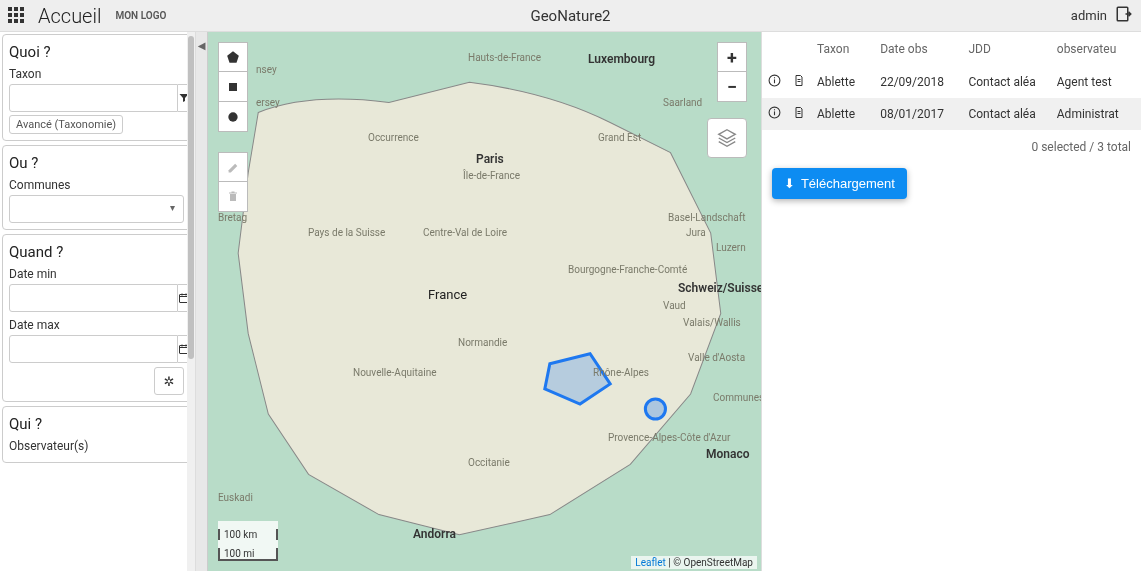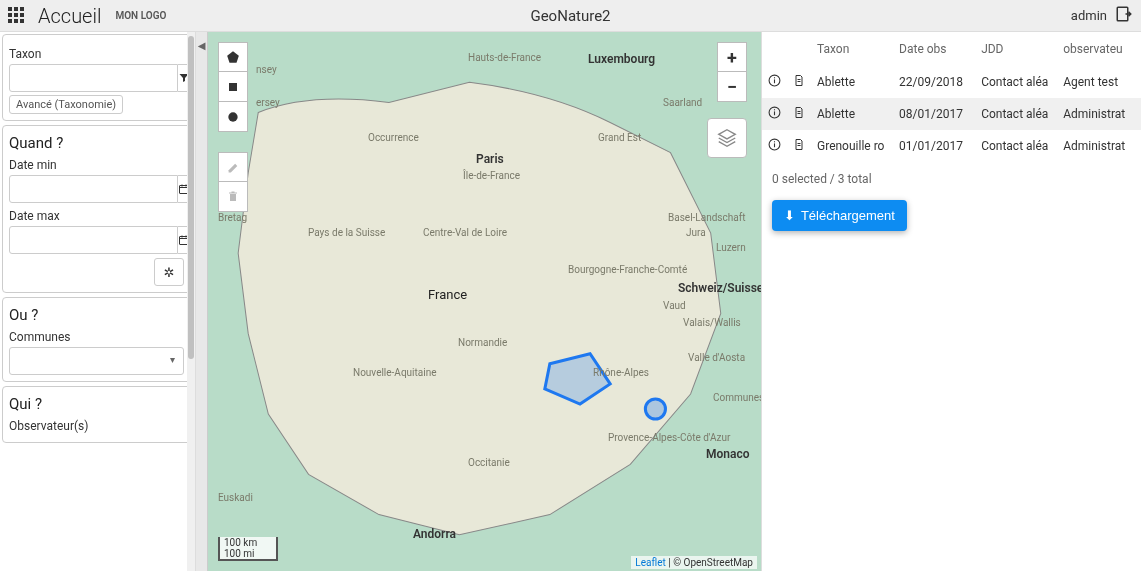--- a/index.html
+++ b/index.html
@@ -33,34 +33,34 @@
 .map-svg { position: absolute; inset: 0; }
 .tool-col { position: absolute; left: 10px; top: 10px; display: flex; flex-direction: column; gap: 0; }
 .tool-btn { width: 30px; height: 30px; background: #fff; border: 1px solid #bbb; display: flex; align-items: center; justify-content: center; cursor: pointer; }
 .tool-btn + .tool-btn { border-top: none; }
 .tool-col.second { top: 120px; }
 .zoom-col { position: absolute; right: 14px; top: 10px; }
 .zoom-btn { width: 30px; height: 30px; background: #fff; border: 1px solid #bbb; font-size: 18px; font-weight: bold; display: flex; align-items: center; justify-content: center; cursor: pointer; }
 .zoom-btn + .zoom-btn { border-top: none; }
 .layers-btn { position: absolute; right: 14px; top: 86px; width: 40px; height: 40px; background: #fff; border: 1px solid #bbb; border-radius: 4px; display: flex; align-items: center; justify-content: center; cursor: pointer; }
 .scale { position: absolute; left: 10px; bottom: 10px; background: rgba(255,255,255,0.8); font-size: 10px; }
-.scale div { border: 2px solid #555; border-top: none; padding: 0 4px; min-width: 60px; }
+.scale div { border: 2px solid #555; border-top: none; padding: 0 4px; min-width: 60px; margin-top: 8px; }
 .scale div:first-child { border-bottom: none; }
 .attrib { position: absolute; right: 4px; bottom: 2px; font-size: 10px; background: rgba(255,255,255,0.7); padding: 1px 4px; }
 .attrib a { color: #0078d7; text-decoration: none; }
 .map-label { position: absolute; font-size: 10px; color: #7a7a6a; pointer-events: none; white-space: nowrap; }
 .map-label.city { font-size: 12px; color: #333; font-weight: 600; }
 .map-label.country { font-size: 13px; color: #222; font-weight: 400; }
 .right-pane { width: 380px; background: #fff; border-left: 1px solid #ddd; display: flex; flex-direction: column; }
 table { width: 100%; border-collapse: collapse; font-size: 12px; }
 thead th { font-weight: 400; color: #666; padding: 10px 6px; text-align: left; white-space: nowrap; }
 tbody td { padding: 8px 6px; white-space: nowrap; overflow: hidden; text-overflow: ellipsis; max-width: 70px; }
 tbody tr:nth-child(even) { background: #f0f0f0; }
 .icon-cell { width: 20px; text-align: center; cursor: pointer; }
-.status-row { padding: 10px; font-size: 12px; color: #666; }
+.status-row { padding: 10px; font-size: 12px; color: #666; text-align: right; }
 .dl-btn { margin: 4px 10px; background: #0d8cf2; color: #fff; border: none; border-radius: 4px; padding: 8px 12px; font-size: 13px; cursor: pointer; display: inline-flex; align-items: center; gap: 6px; box-shadow: 0 2px 6px rgba(0,0,0,0.3); }
 </style>
 </head>
 <body>
 
 <div class="topbar">
   <div class="apps-icon">
       <span></span>
       <span></span>
       <span></span>
@@ -81,30 +81,36 @@
           <rect x="3" y="3" width="14" height="18" rx="1"></rect>
           <path d="M14 12h7m-3-3l3 3-3 3"></path>
         </svg>
     </span>
   </div>
 </div>
 
 <div class="main">
   <div class="sidebar">
     <div class="panel">
+      <div class="panel-title">Quoi ?</div>
       <label class="field-label">Taxon</label>
       <div class="input-row">
         <input class="text-input" style="">
         <div class="input-btn">
             <svg width="12" height="12" viewBox="0 0 24 24" fill="#333">
               <path d="M3 4h18l-7 8v6l-4 2v-8z"></path>
             </svg>
           </div>
       </div>
       <div class="chip">Avancé (Taxonomie)</div><br>
+    </div>
+    <div class="panel">
+      <div class="panel-title">Ou ?</div>
+      <label class="field-label">Communes</label>
+      <div class="select-full"></div>
     </div>
     <div class="panel">
       <div class="panel-title">Quand ?</div>
       <label class="field-label">Date min</label>
       <div class="input-row">
         <input class="text-input" style="">
         <div class="input-btn">
             <svg width="12" height="12" viewBox="0 0 24 24" fill="#333">
               <rect x="3" y="5" width="18" height="16" rx="1" fill="none" stroke="#333" stroke-width="2"></rect>
               <line x1="3" y1="9" x2="21" y2="9" stroke="#333" stroke-width="2"></line>
@@ -121,25 +127,20 @@
               <rect x="3" y="5" width="18" height="16" rx="1" fill="none" stroke="#333" stroke-width="2"></rect>
               <line x1="3" y1="9" x2="21" y2="9" stroke="#333" stroke-width="2"></line>
               <line x1="8" y1="3" x2="8" y2="7" stroke="#333" stroke-width="2"></line>
               <line x1="16" y1="3" x2="16" y2="7" stroke="#333" stroke-width="2"></line>
             </svg>
           </div>
       </div>
       <div class="gear-row">
           <div class="gear-btn">✲</div>
         </div>
-    </div>
-    <div class="panel">
-      <div class="panel-title">Ou ?</div>
-      <label class="field-label">Communes</label>
-      <div class="select-full"></div>
     </div>
     <div class="panel">
       <div class="panel-title">Qui ?</div>
       <label class="field-label">Observateur(s)</label>
     </div>
     <div class="sidebar-scroll">
         <div class="thumb"></div>
       </div>
   </div>
 
@@ -272,36 +273,20 @@
     <td class="icon-cell"><svg width="12" height="13" viewBox="0 0 24 24" fill="#333">
                 <path d="M6 2h9l3 3v17H6z" fill="none" stroke="#333" stroke-width="2"></path>
                 <line x1="9" y1="10" x2="15" y2="10" stroke="#333" stroke-width="2"></line>
                 <line x1="9" y1="14" x2="15" y2="14" stroke="#333" stroke-width="2"></line>
               </svg></td>
     <td>Ablette</td>
     <td>08/01/2017</td>
     <td>Contact aléa</td>
     <td>Administrat</td>
           </tr>
-          <tr>
-    <td class="icon-cell"><svg width="13" height="13" viewBox="0 0 24 24" fill="#333">
-                <circle cx="12" cy="12" r="10" fill="none" stroke="#333" stroke-width="2"></circle>
-                <rect x="11" y="10" width="2" height="7"></rect>
-                <rect x="11" y="6" width="2" height="2"></rect>
-              </svg></td>
-    <td class="icon-cell"><svg width="12" height="13" viewBox="0 0 24 24" fill="#333">
-                <path d="M6 2h9l3 3v17H6z" fill="none" stroke="#333" stroke-width="2"></path>
-                <line x1="9" y1="10" x2="15" y2="10" stroke="#333" stroke-width="2"></line>
-                <line x1="9" y1="14" x2="15" y2="14" stroke="#333" stroke-width="2"></line>
-              </svg></td>
-    <td>Grenouille ro</td>
-    <td>01/01/2017</td>
-    <td>Contact aléa</td>
-    <td>Administrat</td>
-          </tr>
         </tbody>
     </table>
     <div class="status-row">0 selected / 3 total</div>
     <div><button class="dl-btn">
           <span>⬇</span>
           <span>Téléchargement</span>
         </button></div>
   </div>
 </div>
 

